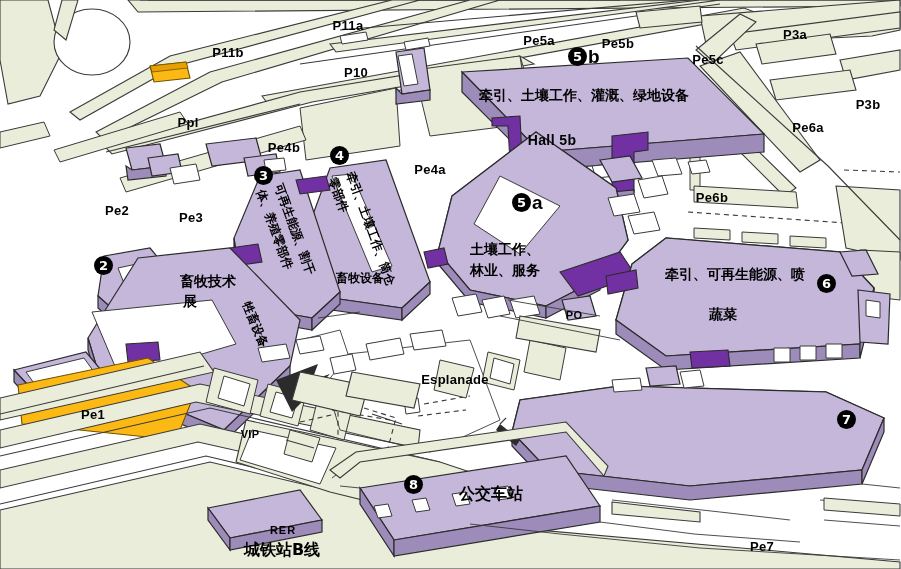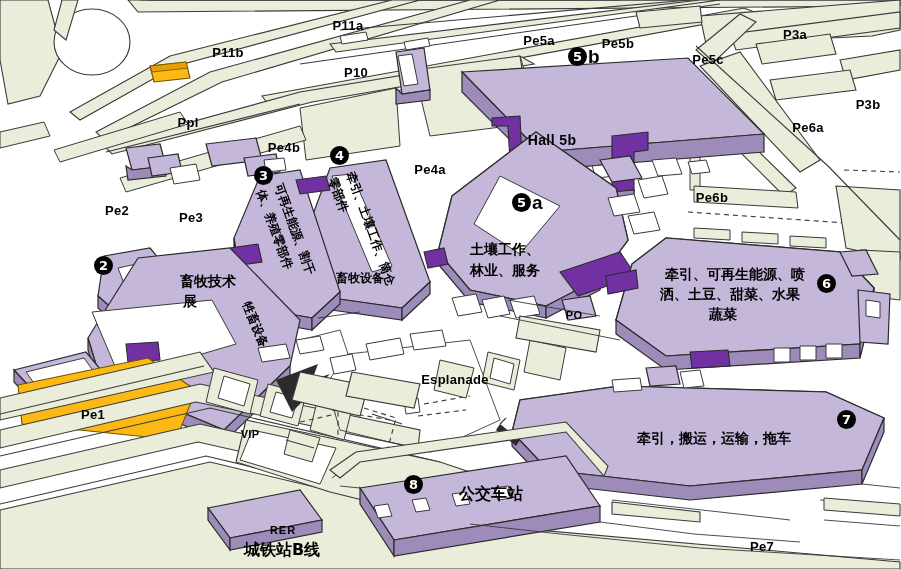--- a/index.html
+++ b/index.html
@@ -323,34 +323,33 @@
   <div class="lbl plot ctr" style="left:117px;top:211px;">Pe2</div>
   <div class="lbl plot ctr" style="left:762px;top:547px;">Pe7</div>
 
   <div class="lbl plot ctr" style="left:93px;top:415px;">Pe1</div>
   <div class="lbl plot-sm ctr" style="left:250px;top:434px;">VIP</div>
   <div class="lbl plot-sm ctr" style="left:574px;top:315px;">PO</div>
   <div class="lbl plot ctr" style="left:411px;top:380px;margin-left:44px;">Esplanade</div>
 
   <div class="badge" style="left:568px;top:47px;">5</div>
   <div class="suffix" style="left:588px;top:46px;">b</div>
+  <div class="lbl cn ctr" style="left:584px;top:95px;">牵引、土壤工作、灌溉、绿地设备</div>
   <div class="lbl hall ctr" style="left:552px;top:128px;">Hall 5b</div>
 
   <div class="badge" style="left:512px;top:193px;">5</div>
   <div class="suffix" style="left:532px;top:192px;">a</div>
   <div class="lbl cn ctr" style="left:505px;top:249px;">土壤工作、</div>
   <div class="lbl cn ctr" style="left:505px;top:270px;">林业、服务</div>
 
   <div class="badge" style="left:817px;top:274px;">6</div>
   <div class="lbl cn ctr" style="left:735px;top:274px;">牵引、可再生能源、喷</div>
-  <div class="lbl cn ctr" style="left:730px;top:294px;">洒、土豆、甜菜、水果</div>
   <div class="lbl cn ctr" style="left:723px;top:314px;">蔬菜</div>
 
   <div class="badge" style="left:837px;top:410px;">7</div>
-  <div class="lbl cn ctr" style="left:714px;top:438px;">牵引，搬运，运输，拖车</div>
 
   <div class="badge" style="left:330px;top:146px;">4</div>
   <div class="lbl cn-sm" style="left:356px;top:170px;transform:rotate(70deg);transform-origin:0 0;">牵引、土壤工作、筒仓</div>
   <div class="lbl cn-sm" style="left:338px;top:176px;transform:rotate(70deg);transform-origin:0 0;">零部件</div>
   <div class="lbl cn-sm" style="left:336px;top:272px;">畜牧设备</div>
 
   <div class="badge" style="left:254px;top:166px;">3</div>
   <div class="lbl cn-sm" style="left:284px;top:182px;transform:rotate(70deg);transform-origin:0 0;">可再生能源、割干</div>
   <div class="lbl cn-sm" style="left:266px;top:188px;transform:rotate(70deg);transform-origin:0 0;">体、养殖零部件</div>
 

